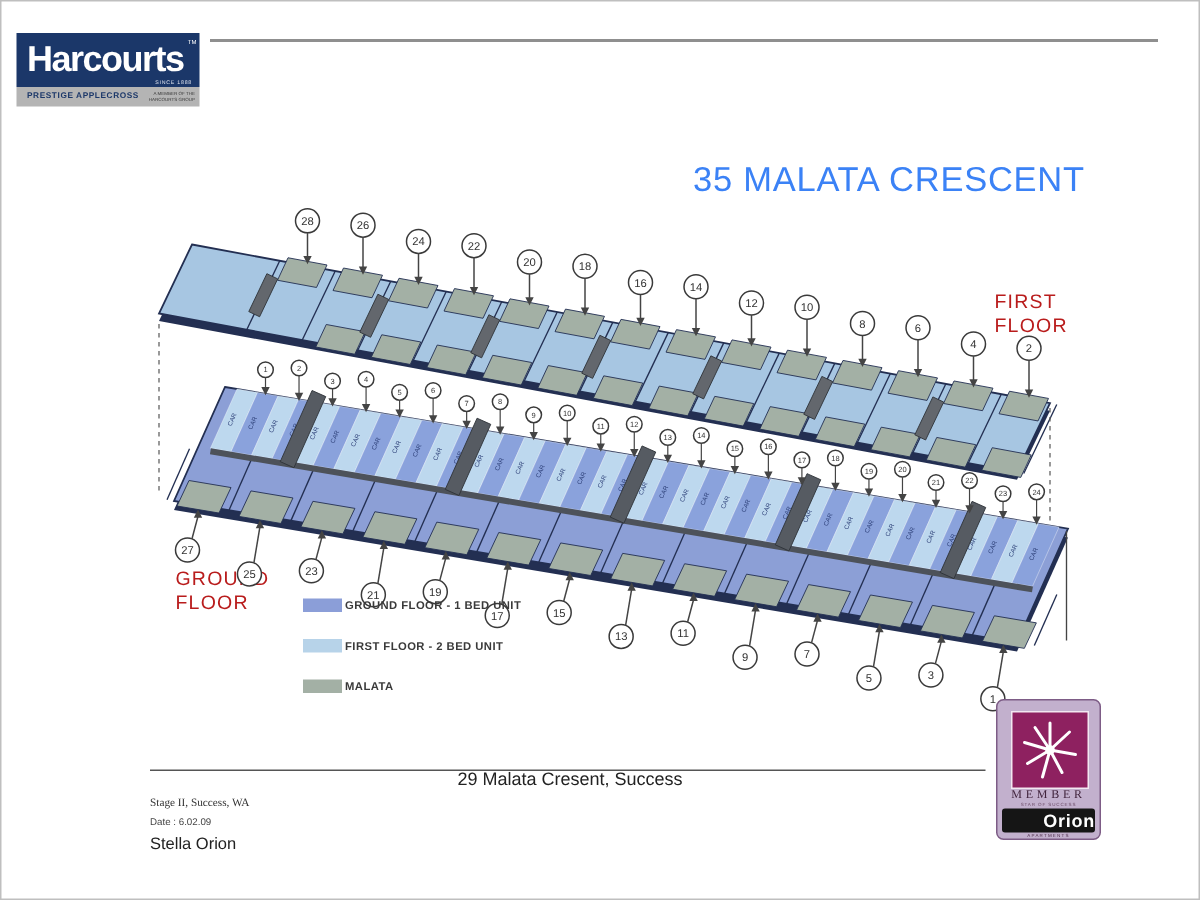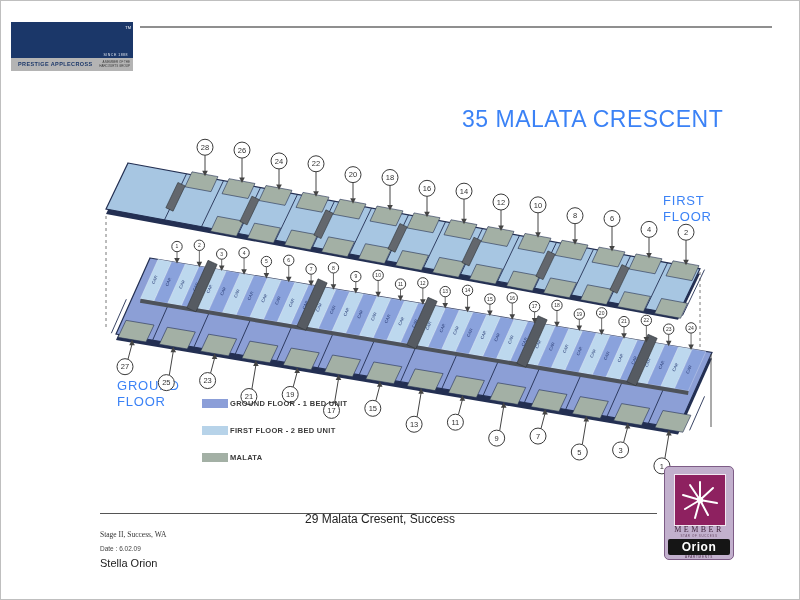--- a/index.html
+++ b/index.html
@@ -12,21 +12,21 @@
   .hc-word{position:absolute;left:7px;top:4px;font-weight:bold;font-size:24px;color:#fff;letter-spacing:-1px;}
   .hc-tm{position:absolute;right:2px;top:3px;font-size:4px;color:#fff;}
   .hc-since{position:absolute;right:5px;bottom:1px;font-size:3.5px;color:#dfe4ee;letter-spacing:.5px;}
   .hc-bar{position:absolute;left:11px;top:58px;width:122px;height:13px;background:#b4b4b4;}
   .hc-tag{position:absolute;left:7px;top:3px;font-size:5.5px;font-weight:bold;color:#1b3769;letter-spacing:.4px;}
   .hc-member{position:absolute;right:3px;top:2px;font-size:3px;line-height:4px;color:#3a3a3a;text-align:right;}
   .top-rule{position:absolute;left:140px;top:26px;width:632px;height:2px;background:#8f8f8f;}
 
   .page-title{position:absolute;left:462px;top:106px;font-size:23px;letter-spacing:.5px;color:#3b82f6;white-space:nowrap;}
 
-  .floor-label{position:absolute;font-size:13px;line-height:16px;letter-spacing:.8px;color:#3b82f6;}
+  .floor-label{position:absolute;font-size:13px;line-height:16px;letter-spacing:.8px;color:#b91c1c;}
   #first-floor-label{left:663px;top:193px;}
   #ground-floor-label{left:117px;top:378px;}
 
   #iso-svg{position:absolute;left:0;top:0;}
 
   
   #legend{position:absolute;left:202px;top:399px;}
   .lg-row{display:flex;align-items:center;height:9px;margin-bottom:18px;}
   .lg-swatch{width:26px;height:9px;display:inline-block;}
   .lg-label{margin-left:2px;font-size:7.5px;font-weight:600;letter-spacing:.3px;color:#3a3a3a;white-space:nowrap;}
@@ -39,30 +39,31 @@
   .ft-address{position:absolute;left:305px;top:512px;font-size:12px;color:#222;}
 
   
   .so-logo{position:absolute;left:664px;top:466px;width:68px;height:92px;background:#c2b0cd;
            border:1px solid #7d5c86;border-radius:5px;}
   .so-square{position:absolute;left:9px;top:7px;width:50px;height:50px;background:#8e2160;border:1px solid #f2e7f0;}
   .so-stella{position:absolute;left:0;top:58px;width:100%;text-align:center;font-family:"Liberation Serif","DejaVu Serif",serif;
              font-size:8px;letter-spacing:2.5px;color:#40233c;}
   .so-sub{position:absolute;left:0;top:67px;width:100%;text-align:center;font-size:3px;letter-spacing:.6px;color:#6a4a66;}
   .so-black{position:absolute;left:3px;top:72px;width:62px;height:16px;background:#151515;border-radius:2px;
-            display:flex;align-items:center;justify-content:center;}
+            display:flex;align-items:center;justify-content:flex-end;}
   .so-orion{color:#fff;font-weight:bold;font-size:12px;letter-spacing:.5px;}
   .so-apts{position:absolute;left:0;top:88px;width:100%;text-align:center;font-size:3px;letter-spacing:.8px;color:#4d2d4a;}
 </style>
 </head>
 <body>
 
 <div class="frame"></div>
 
 <div class="hc-box">
+  <span class="hc-word">Harcourts</span>
   <span class="hc-tm">TM</span>
   <span class="hc-since">SINCE 1888</span>
 </div>
 <div class="hc-bar">
   <span class="hc-tag">PRESTIGE APPLECROSS</span>
   <span class="hc-member">
     <span>A MEMBER OF THE</span><br>
     <span>HARCOURTS GROUP</span>
   </span>
 </div>

